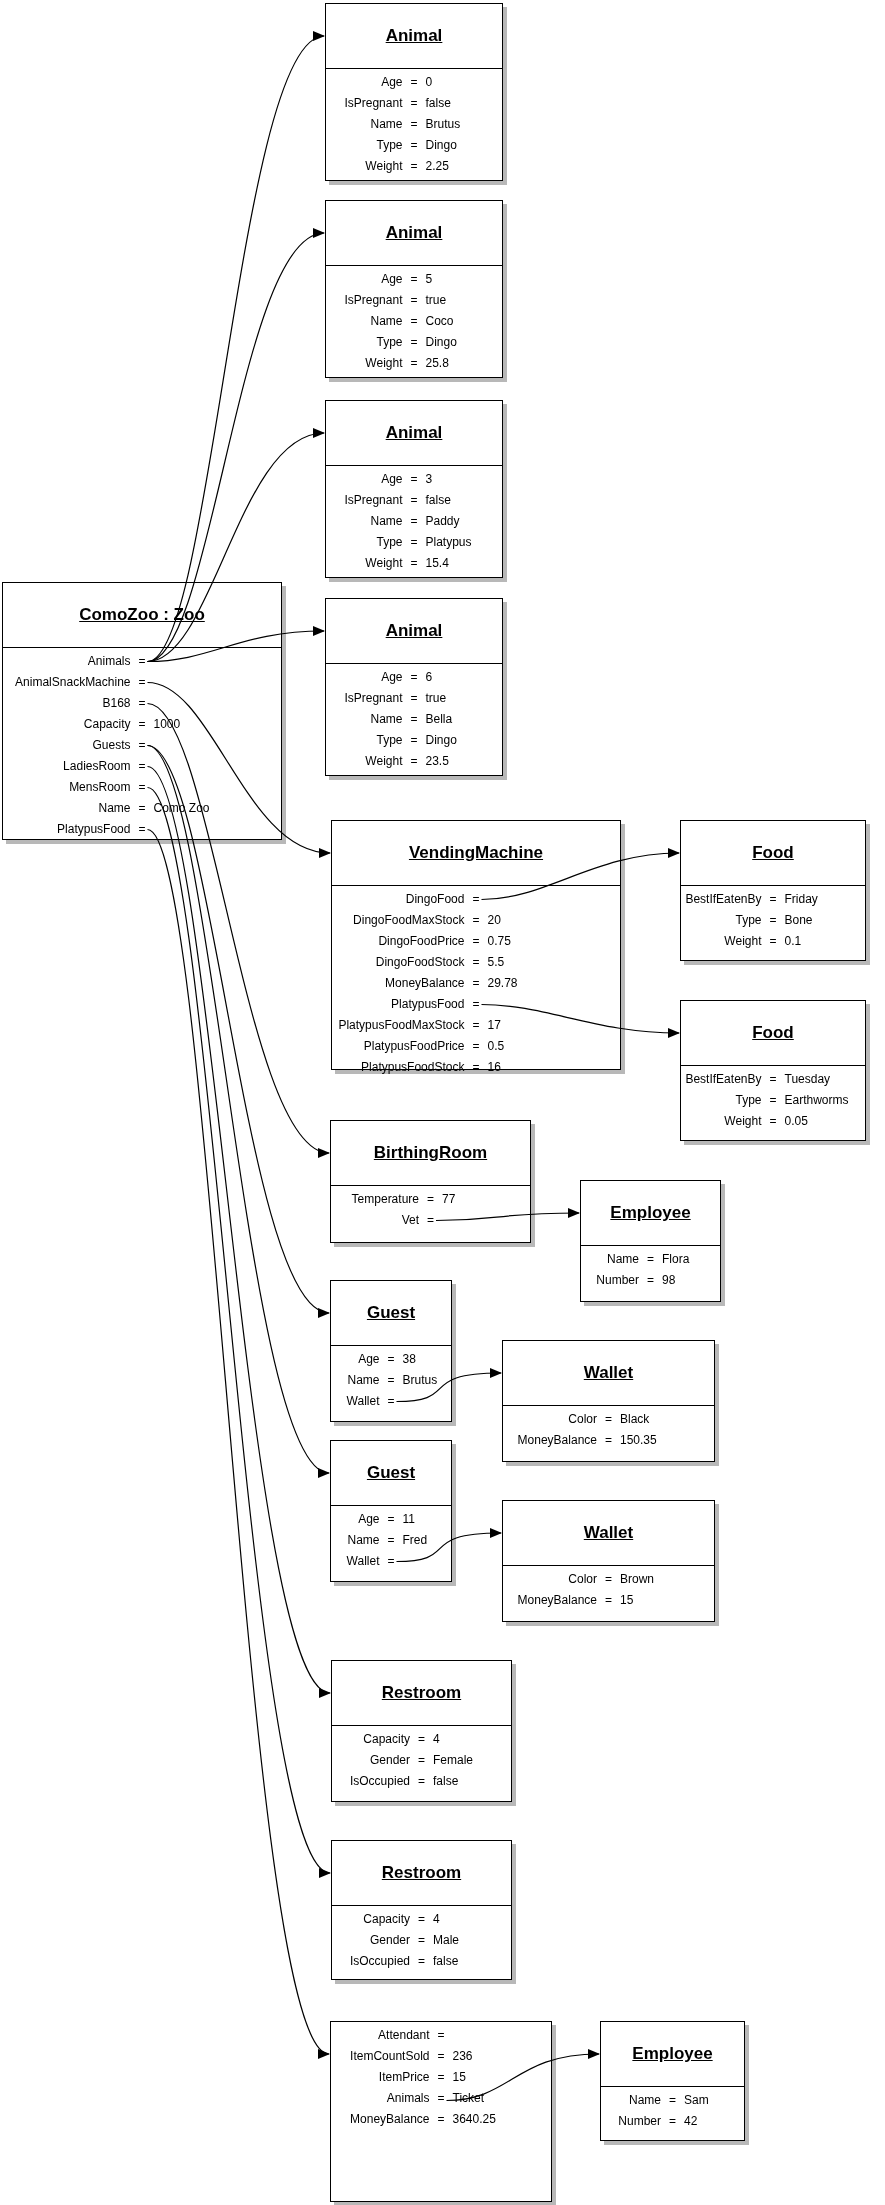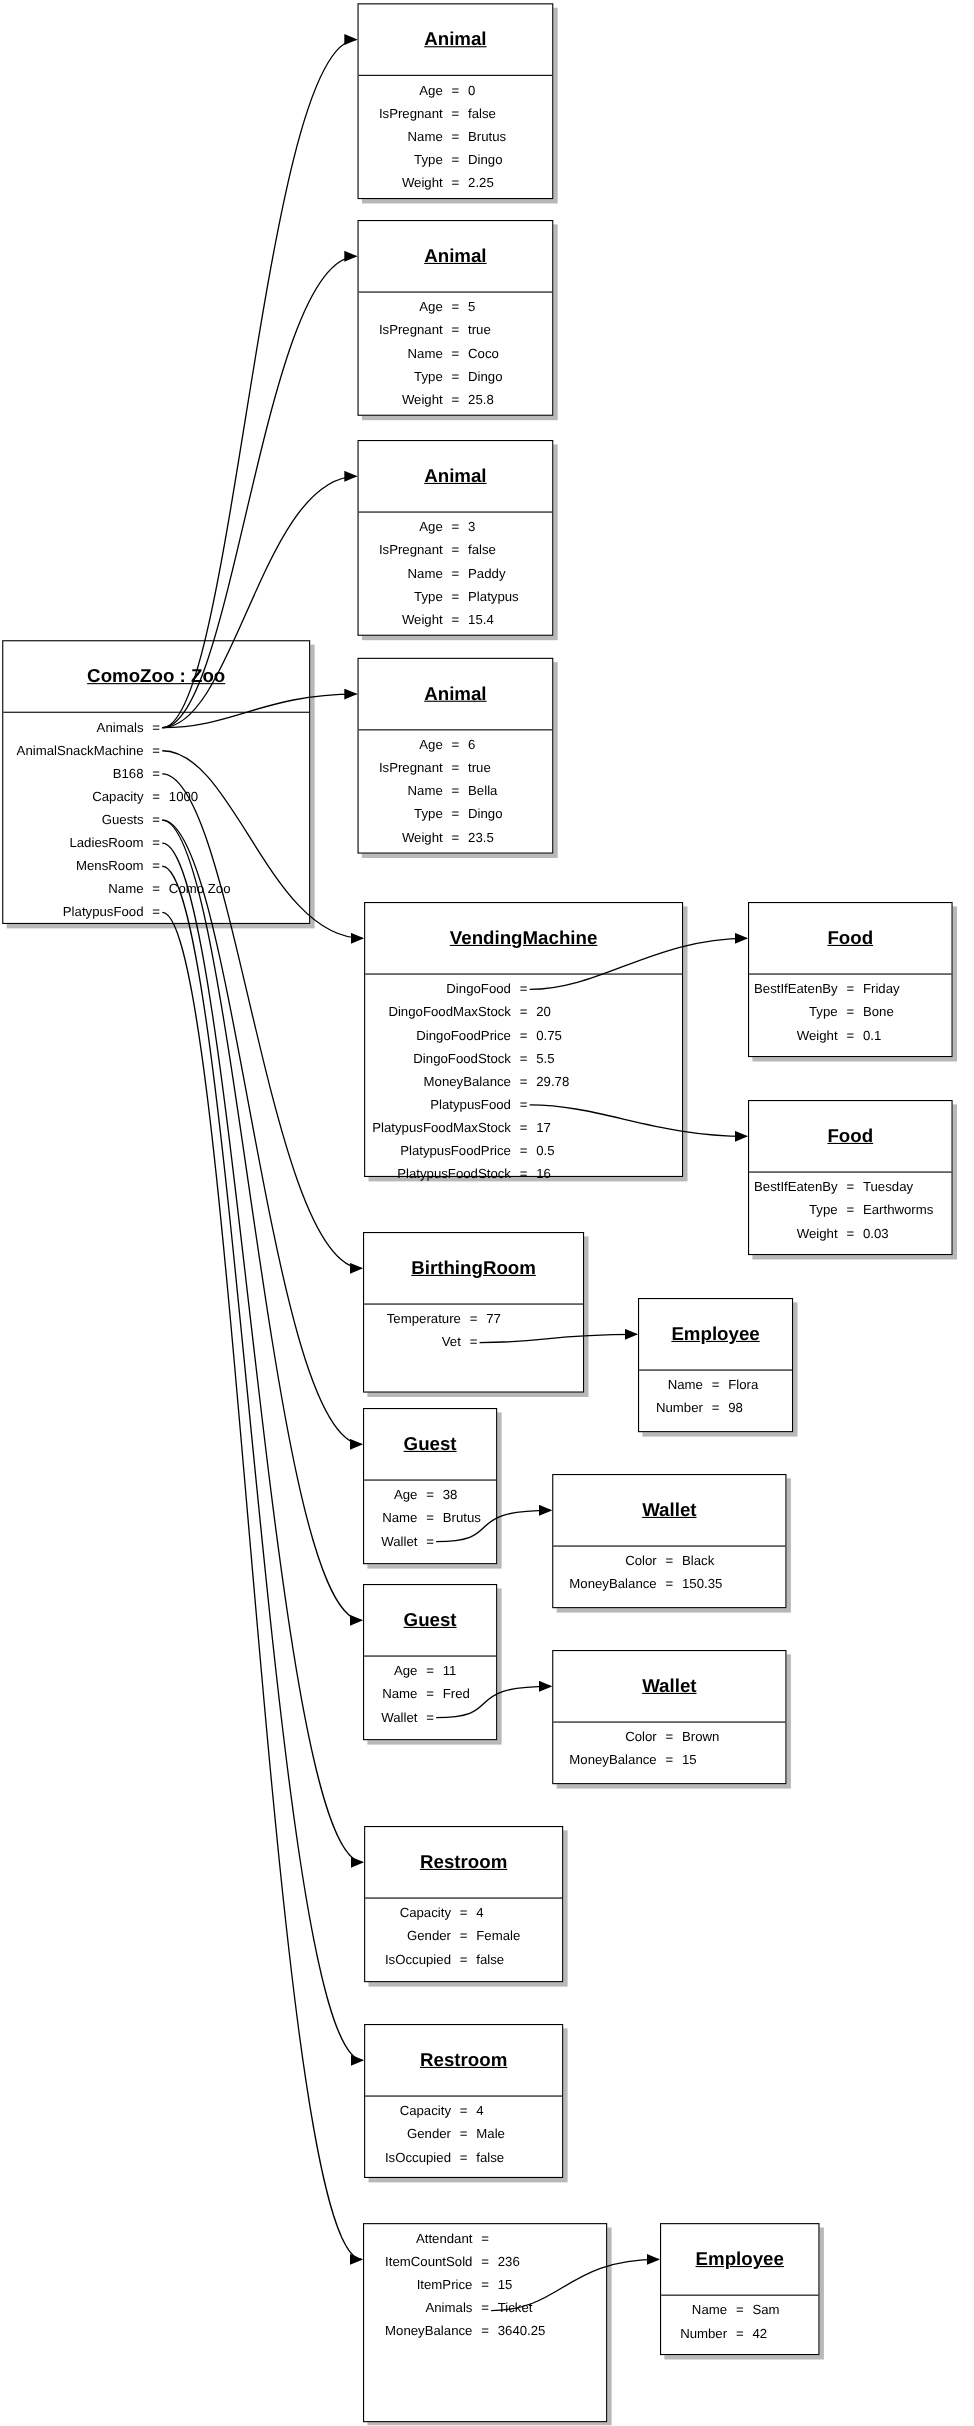--- a/index.html
+++ b/index.html
@@ -334,25 +334,25 @@
           <span class="fval">Tuesday</span>
         </div>
         <div class="field-row">
           <span class="fname">Type</span>
           <span class="feq">=</span>
           <span class="fval">Earthworms</span>
         </div>
         <div class="field-row">
           <span class="fname">Weight</span>
           <span class="feq">=</span>
-          <span class="fval">0.03</span>
-        </div>
-      </div>
-    </div>
-    <div class="obj-box" id="box-birthing" style="left: 330px; top: 1120px; width: 201px; height: 146px;">
+          <span class="fval">0.05</span>
+        </div>
+      </div>
+    </div>
+    <div class="obj-box" id="box-birthing" style="left: 330px; top: 1120px; width: 201px; height: 123px;">
       <div class="obj-header">
         <span class="obj-title">BirthingRoom</span>
       </div>
       <div class="obj-body">
         <div class="field-row">
           <span class="fname">Temperature</span>
           <span class="feq">=</span>
           <span class="fval">77</span>
         </div>
         <div class="field-row">

